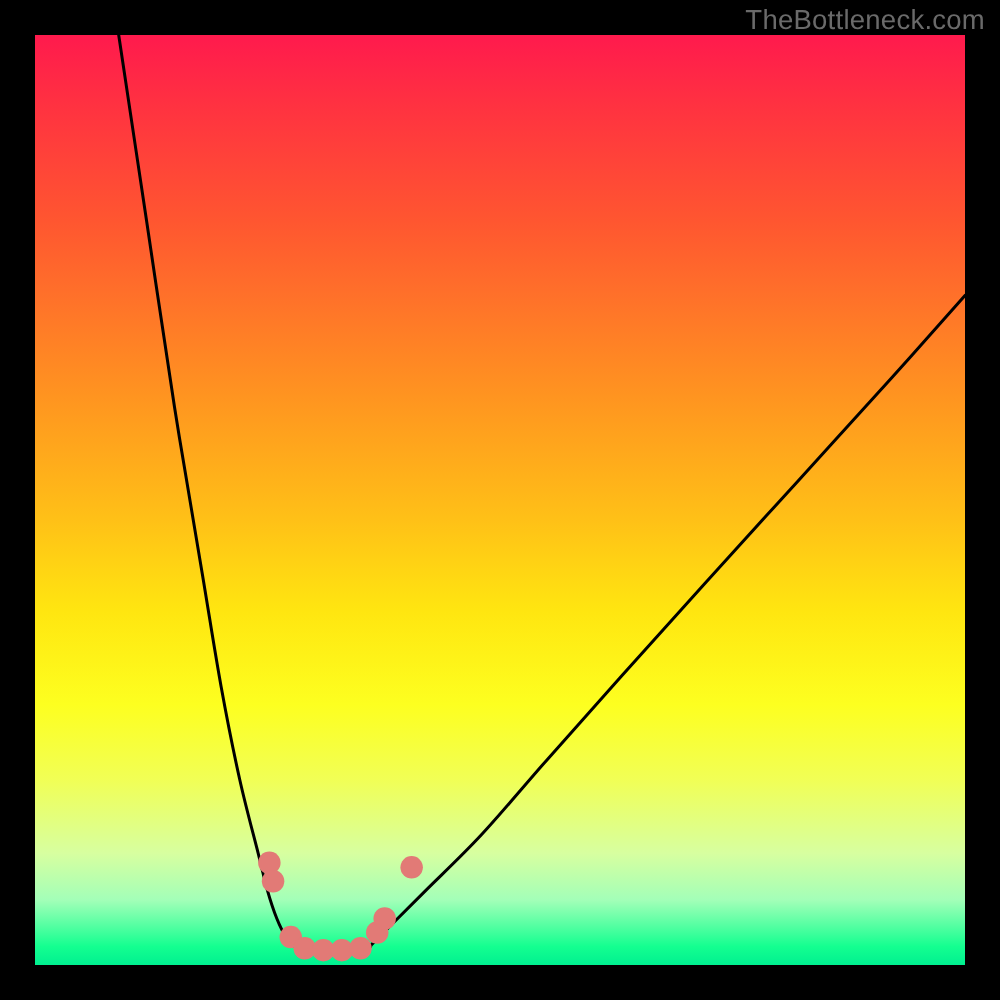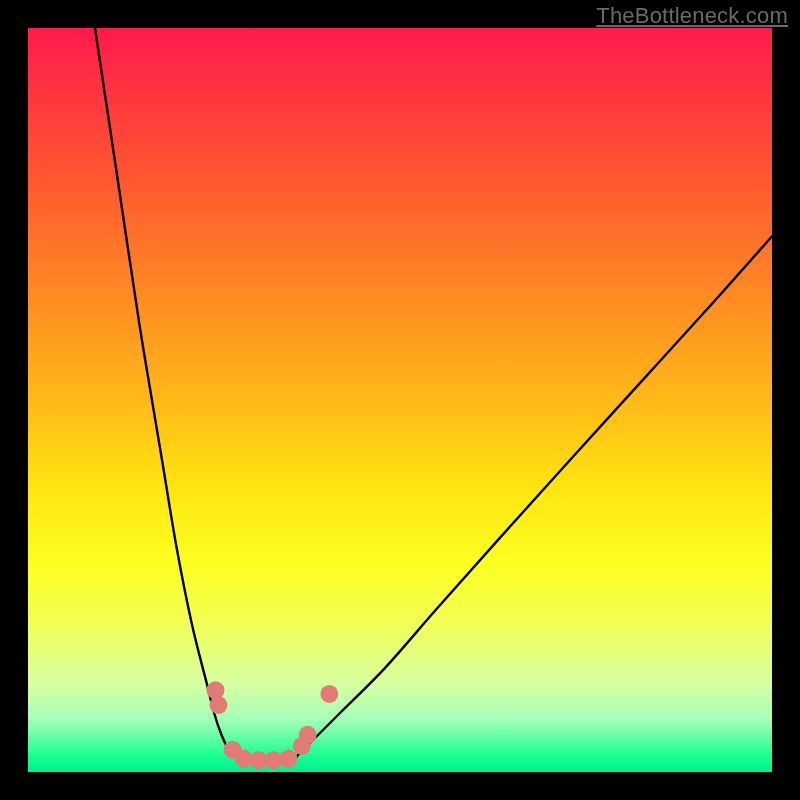--- a/index.html
+++ b/index.html
@@ -44,21 +44,20 @@
   }
   .watermark {
     position: absolute;
     top: 3px;
     right: 12px;
     color: #6a6a6a;
     font-size: 22px;
     letter-spacing: 0.2px;
     font-weight: 400;
     user-select: none;
-    text-decoration: underline;
   }
   svg.curve-layer {
     position: absolute;
     top: 0;
     left: 0;
     width: 744px;
     height: 744px;
     overflow: visible;
   }
 </style>

